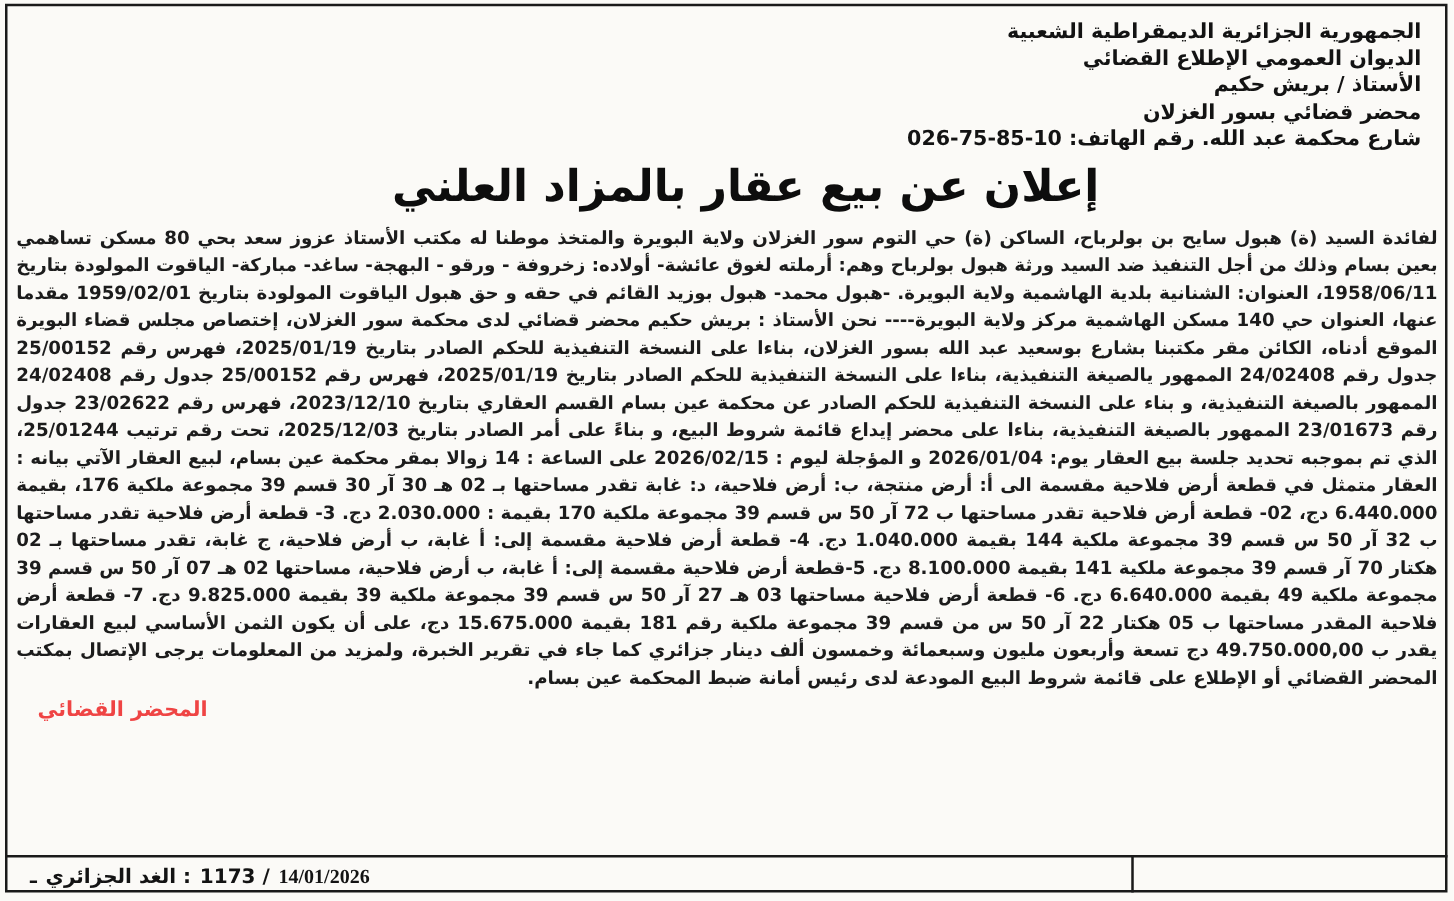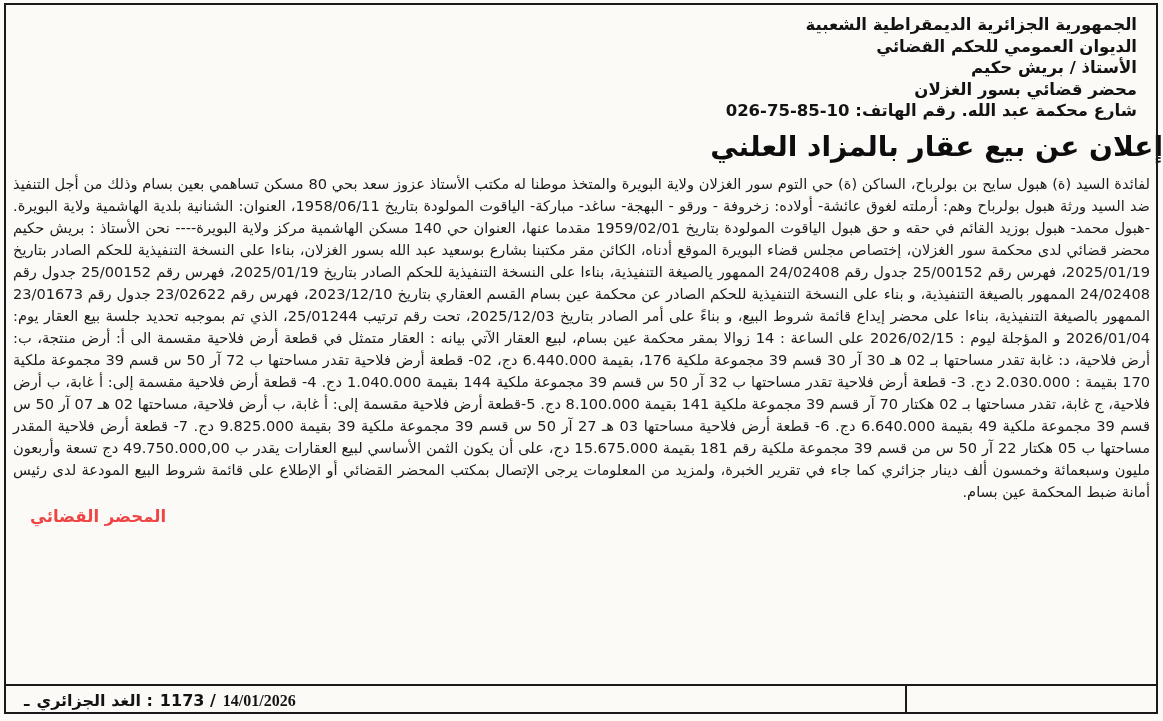--- a/index.html
+++ b/index.html
@@ -34,34 +34,36 @@
   .header-line { white-space: nowrap; }
   .phone-line { display: block; }
   .phone-number {
     direction: ltr;
     unicode-bidi: isolate;
     display: inline-block;
     font-weight: bold;
   }
   .title {
     direction: rtl;
-    font-size: 28px;
+    text-align: center;
+    font-size: 35px;
     font-weight: bold;
     margin-top: 8px;
     letter-spacing: 0px;
     color: #0d0d0d;
     margin-left: 30px;
   }
   .body-text {
     direction: rtl;
     text-align: justify;
     margin: 10px 13px 0 13px;
     font-size: 14.6px;
     line-height: 22px;
     color: #1c1c1c;
+    font-weight: bold;
   }
   .signature {
     direction: rtl;
     text-align: left;
     margin: 4px 28px 0 30px;
     font-weight: bold;
     font-size: 16.5px;
     color: #ef4444;
   }
   .footer-rule {
@@ -96,21 +98,21 @@
 </style>
 </head>
 <body>
 
 <div class="page">
 
   <div class="page-border"></div>
 
   <div class="header">
     <div class="header-line">الجمهورية الجزائرية الديمقراطية الشعبية</div>
-    <div class="header-line">الديوان العمومي للحكم القضائي</div>
+    <div class="header-line">الديوان العمومي الإطلاع القضائي</div>
     <div class="header-line">الأستاذ / بريش حكيم</div>
     <div class="header-line">محضر قضائي بسور الغزلان</div>
     <div class="header-line phone-line">
       <span>شارع محكمة عبد الله. رقم الهاتف:</span>
       <span class="phone-number">026-75-85-10</span>
     </div>
   </div>
 
   <div class="title">إعلان عن بيع عقار بالمزاد العلني</div>
 

